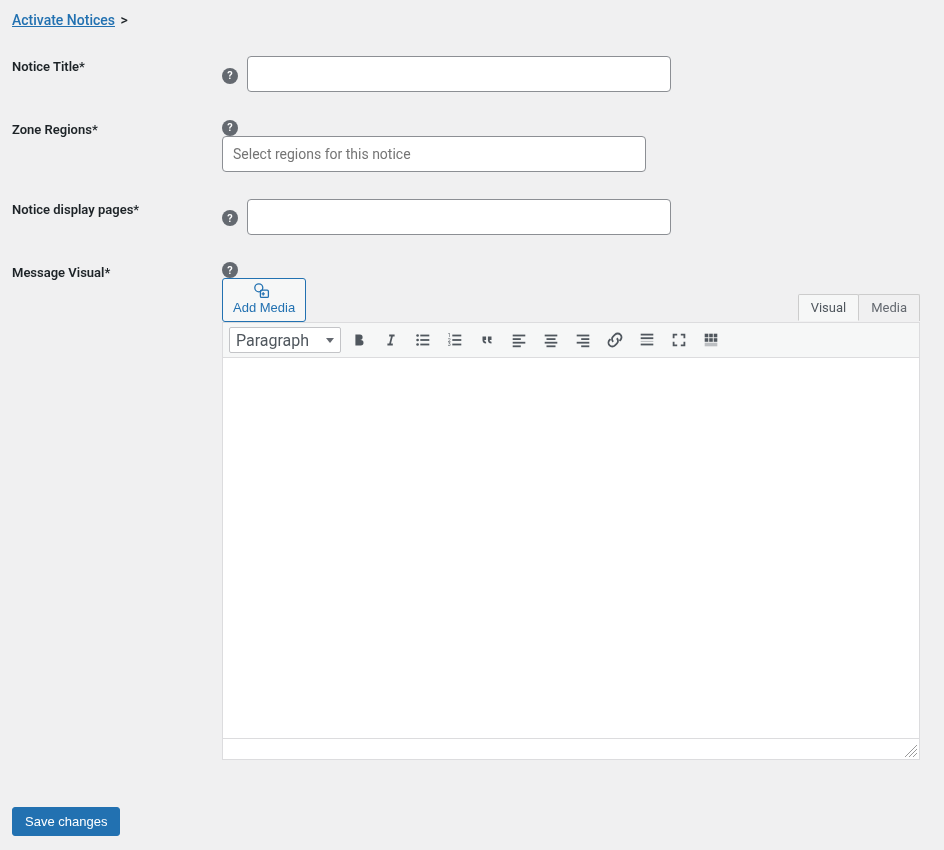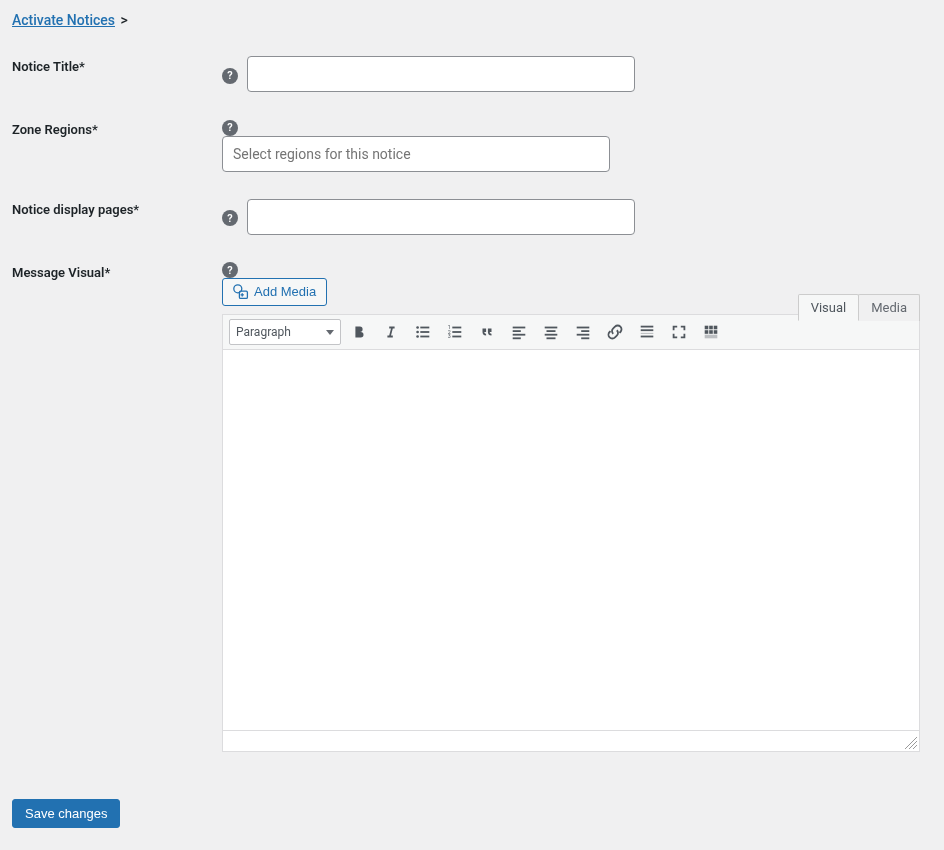--- a/index.html
+++ b/index.html
@@ -52,21 +52,21 @@
     width:16px;height:16px;
     border-radius:50%;
     background:#646970;
     color:#fff;
     font-size:11px;
     font-weight:600;
     margin-right:6px;
     vertical-align:middle;
   }
   .text-input, .select-input{
-    width:388px;
+    width:424px;
     height:36px;
     box-sizing:border-box;
     border:1px solid #8c8f94;
     border-radius:4px;
     background:#fff;
     padding:4px 10px;
     font-size:14px;
     color:#2c3338;
   }
   .select-input{
@@ -94,21 +94,21 @@
   .add-media{
     display:inline-flex;
     align-items:center;
     background:#f6f7f7;
     border:1px solid #2271b1;
     color:#2271b1;
     padding:4px 10px;
     border-radius:3px;
     font-size:13px;
     line-height:18px;
-    margin-bottom:8px;
+    flex-direction:column;
   }
   .add-media svg{margin-right:5px;}
   .tabs{
     position:absolute;
     right:0;top:16px;
     display:flex;
   }
   .tab{
     border:1px solid #ccc;
     background:#f0f0f1;
@@ -140,21 +140,21 @@
   }
   .format-select{
     display:flex;
     align-items:center;
     justify-content:space-between;
     width:98px;
     height:24px;
     border:1px solid #c3c4c7;
     background:#fff;
     border-radius:2px;
-    font-size:12px;
+    font-size:16px;
     color:#50575e;
     padding:0 6px;
   }
   .format-select .caret{
     width:0;height:0;
     border-left:4px solid transparent;
     border-right:4px solid transparent;
     border-top:5px solid #646970;
   }
   .tbtn{

